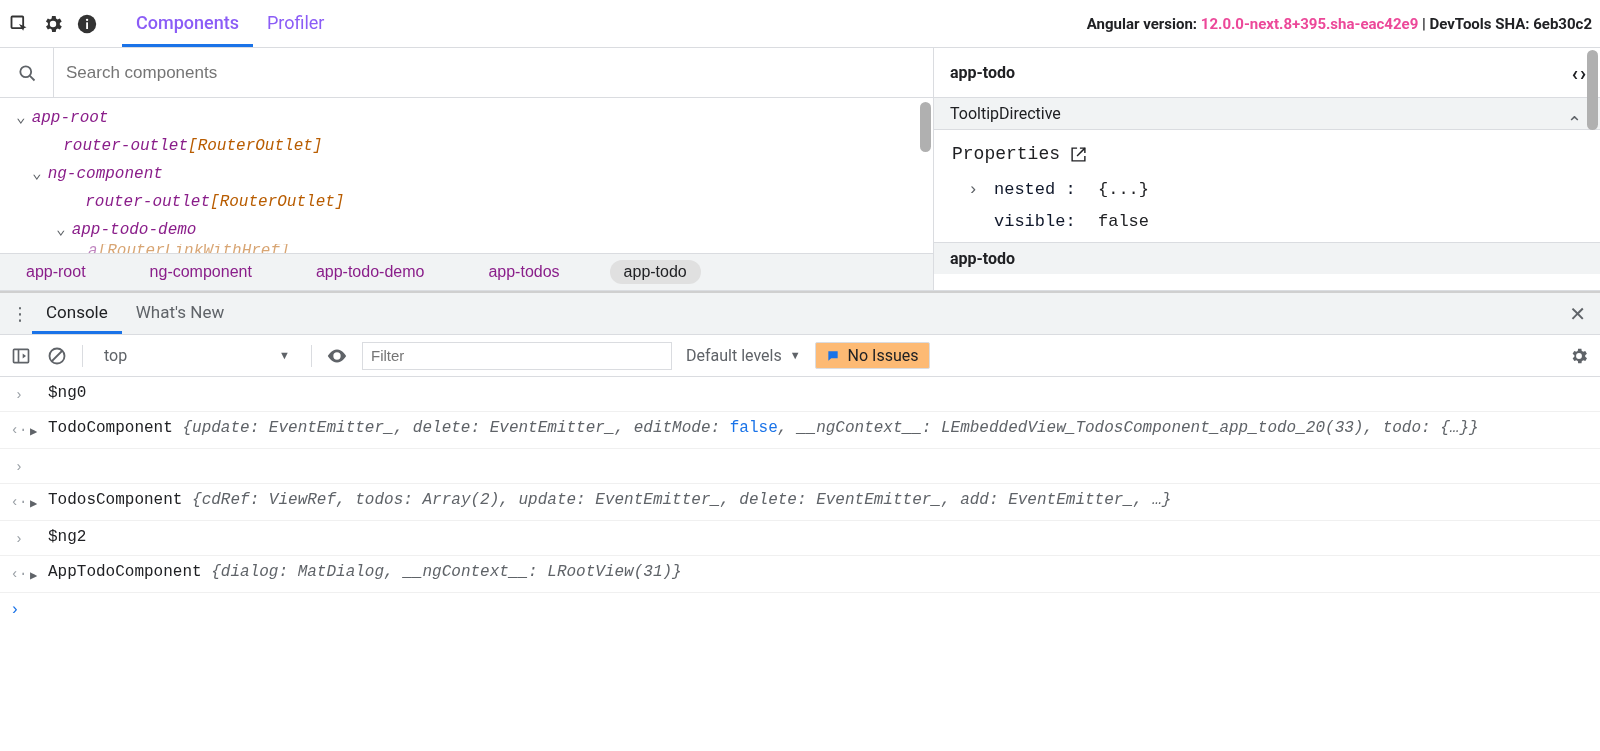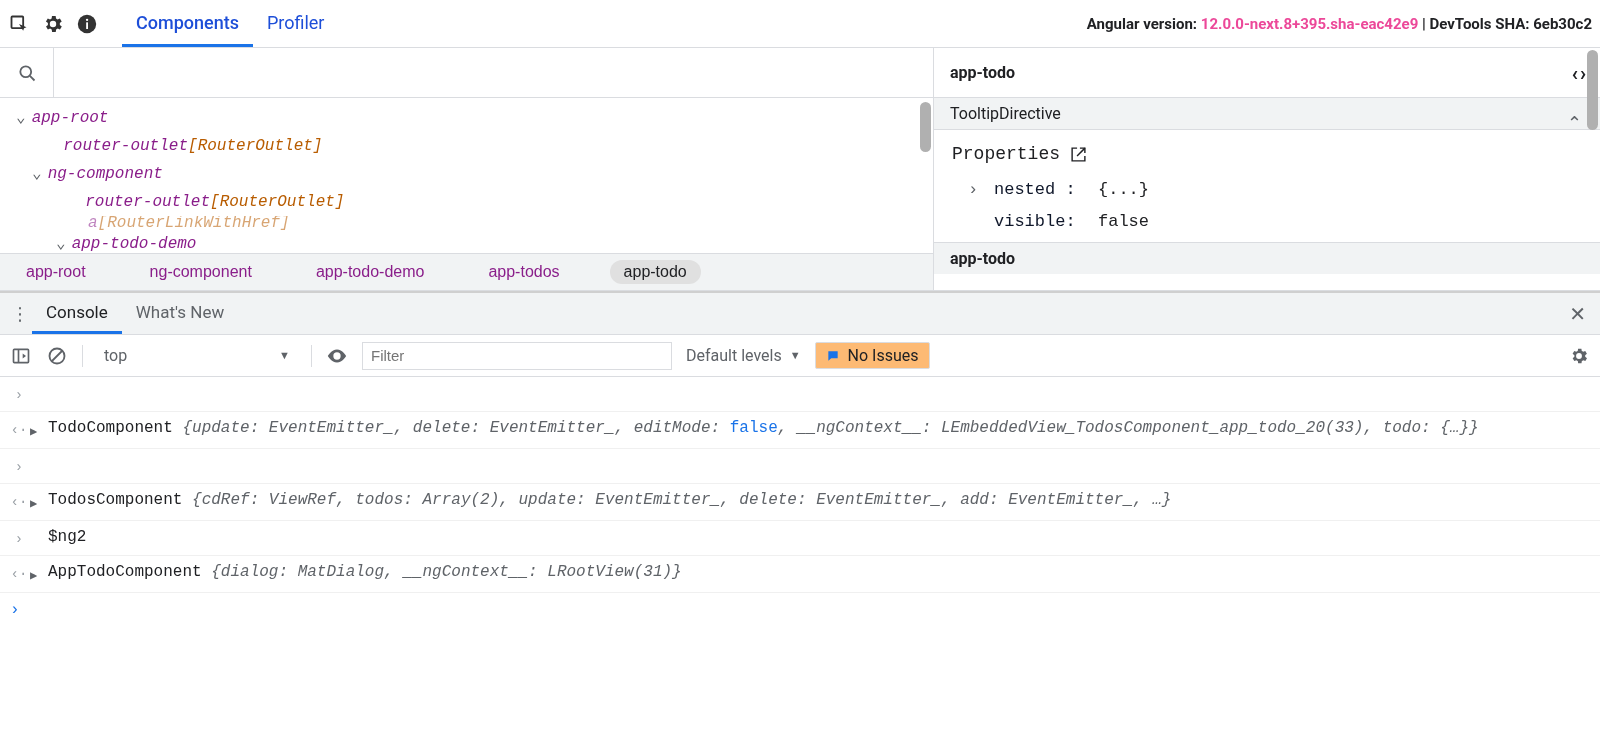--- a/index.html
+++ b/index.html
@@ -23,21 +23,21 @@
     padding: 0 8px;
   }
   .top-icons { display: flex; align-items: center; gap: 12px; margin-right: 24px; }
   .top-icons .ic { width: 22px; height: 22px; display:flex; align-items:center; justify-content:center; color:#333; cursor:pointer; }
   .tabs { display: flex; align-items: stretch; height: 100%; }
   .tab {
     padding: 0 14px;
     display: flex;
     align-items: center;
     font-size: 18px;
-    color: #1d4ed8;
+    color: #8b5cf6;
     cursor: pointer;
     border-bottom: 3px solid transparent;
   }
   .tab.active { border-bottom-color: #1a73e8; font-weight: 500; }
   .version-info {
     margin-left: auto;
     font-size: 15px;
     font-weight: 700;
     color: #202124;
     white-space: nowrap;
@@ -266,29 +266,30 @@
 <div class="main">
 
   <div class="left-pane">
     <div class="search-row">
       <div class="ic">
         <svg width="20" height="20" viewBox="0 0 24 24" fill="none" stroke="#5f6368" stroke-width="2.2">
           <circle cx="10.5" cy="10.5" r="6.5"></circle>
           <line x1="15.5" y1="15.5" x2="21" y2="21"></line>
         </svg>
       </div>
+      <input placeholder="Search components" style="">
     </div>
     <div class="tree">
       <div class="tree-scroll"></div>
       <div class="tree-row indent1"><span class="caret">⌄</span><span>app-root</span></div>
       <div class="tree-row indent2">&nbsp;&nbsp;<span>router-outlet</span><span class="dir">[RouterOutlet]</span></div>
       <div class="tree-row indent3"><span class="caret">⌄</span><span>ng-component</span></div>
       <div class="tree-row indent3b">&nbsp;&nbsp;<span>router-outlet</span><span class="dir">[RouterOutlet]</span></div>
+      <div class="tree-row indent4"><span class="caret">⌄</span><span>app-todo-demo</span></div>
       <div class="tree-row indent5" style="opacity:.55; overflow:hidden; height:14px; line-height:14px;"><span>a</span><span class="dir">[RouterLinkWithHref]</span></div>
-      <div class="tree-row indent4"><span class="caret">⌄</span><span>app-todo-demo</span></div>
     </div>
     <div class="crumbs">
       <span class="crumb">app-root</span>
       <span class="crumb">ng-component</span>
       <span class="crumb">app-todo-demo</span>
       <span class="crumb">app-todos</span>
       <span class="crumb active">app-todo</span>
     </div>
   </div>
 
@@ -379,20 +380,21 @@
       <svg width="20" height="20" viewBox="0 0 24 24" fill="#5f6368">
         <path d="M19.4 13a7.5 7.5 0 0 0 .1-1 7.5 7.5 0 0 0-.1-1l2.1-1.6-2-3.4-2.5 1a7.2 7.2 0 0 0-1.7-1l-.4-2.6h-4l-.4 2.6a7.2 7.2 0 0 0-1.7 1l-2.5-1-2 3.4L6.5 11a7.5 7.5 0 0 0-.1 1 7.5 7.5 0 0 0 .1 1l-2.1 1.6 2 3.4 2.5-1a7.2 7.2 0 0 0 1.7 1l.4 2.6h4l.4-2.6a7.2 7.2 0 0 0 1.7-1l2.5 1 2-3.4zM12 15.5A3.5 3.5 0 1 1 15.5 12 3.5 3.5 0 0 1 12 15.5z"></path>
       </svg>
     </div>
   </div>
 
   <div class="console-log">
     <div class="log-row log-plain">
       <div class="gutter">›</div>
       <div class="exp-tri"></div>
+      <div class="log-content">$ng0</div>
     </div>
     <div class="log-row">
       <div class="gutter">‹·</div>
       <div class="exp-tri">▶</div>
       <div class="log-content">
         <span class="lc-name">TodoComponent </span><span>{update: EventEmitter_, delete: EventEmitter_, editMode: </span><span class="lc-false">false</span><span>, __ngContext__: LEmbeddedView_TodosComponent_app_todo_20(33), todo: {…}}</span>
       </div>
     </div>
     <div class="log-row log-plain">
       <div class="gutter">›</div>

